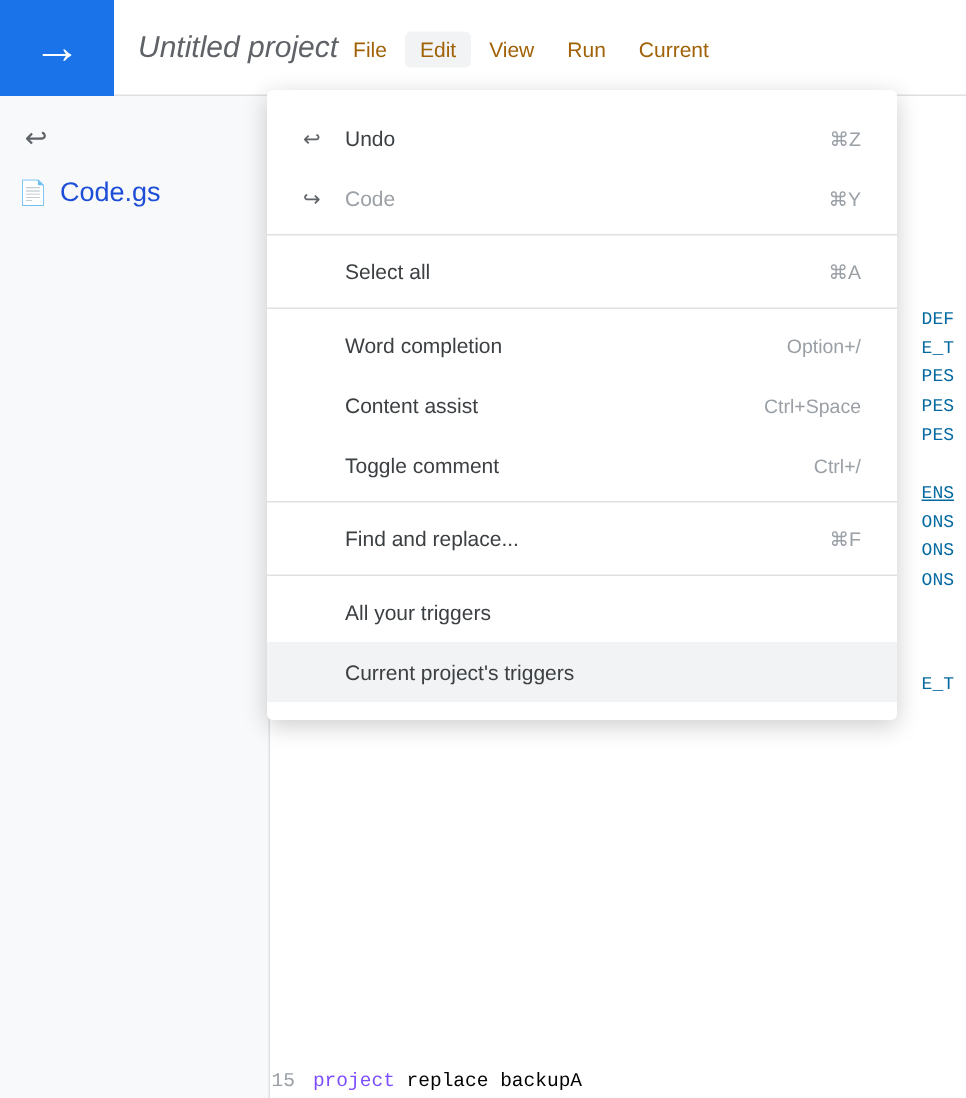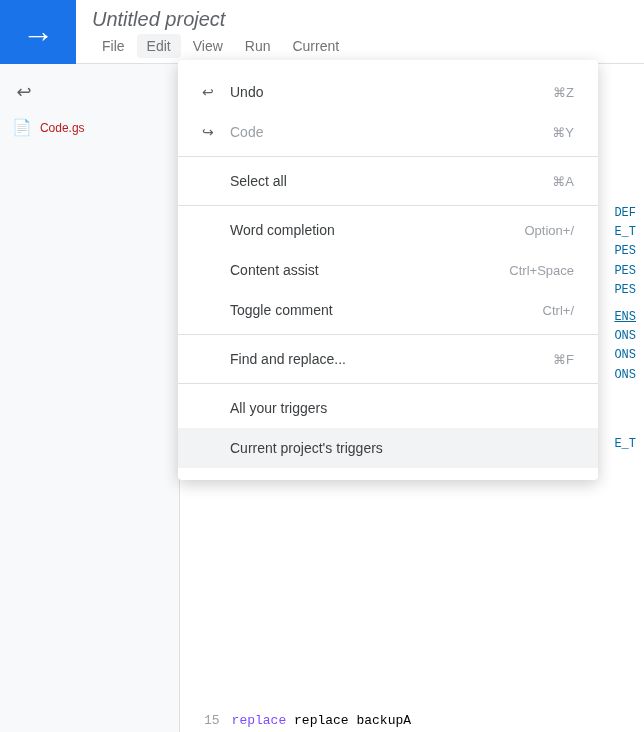--- a/index.html
+++ b/index.html
@@ -38,21 +38,21 @@
     }
 
     .logo-arrow {
       color: white;
       font-size: 32px;
       font-weight: bold;
     }
 
     .title-area {
       display: flex;
-      flex-direction: column;
+      flex-direction: row;
       padding-left: 16px;
       flex: 1;
     }
 
     .project-title {
       font-size: 20px;
       color: #5f6368;
       font-style: italic;
       font-weight: 400;
       line-height: 1.3;
@@ -60,21 +60,21 @@
 
     .menu-bar {
       display: flex;
       align-items: center;
       gap: 2px;
       margin-top: 2px;
     }
 
     .menu-item {
       font-size: 14px;
-      color: #737373;
+      color: #a16207;
       padding: 4px 10px;
       cursor: pointer;
       border-radius: 4px;
     }
 
     .menu-item.active {
       background: #f1f3f4;
     }
 
     
@@ -116,22 +116,22 @@
       gap: 8px;
       cursor: pointer;
     }
 
     .file-icon {
       color: #5f6368;
       font-size: 16px;
     }
 
     .file-name {
-      font-size: 12px;
-      color: #b91c1c;
+      font-size: 18px;
+      color: #1d4ed8;
     }
 
     
     .editor-area {
       flex: 1;
       background: #fff;
       position: relative;
       overflow: hidden;
     }
 
@@ -255,30 +255,30 @@
   </div>
 
   <div class="editor-area">
 
     <div class="editor-snippet">
       <div class="snippet-line">DEF</div>
       <div class="snippet-line">E_T</div>
       <div class="snippet-line">PES</div>
       <div class="snippet-line">PES</div>
       <div class="snippet-line">PES</div>
-      <div class="snippet-line" style="margin-top:8px;text-decoration:underline;">ENS</div>
+      <div class="snippet-line" style="margin-top:20px;text-decoration:underline;">ENS</div>
       <div class="snippet-line">ONS</div>
       <div class="snippet-line">ONS</div>
       <div class="snippet-line">ONS</div>
       <div class="snippet-line" style="margin-top:50px;">E_T</div>
     </div>
 
-    <div style="position:absolute; bottom: 4px; left: 24px; font-family: 'Courier New', monospace; font-size: 13px; display: flex; gap: 12px;">
+    <div style="position:absolute; bottom: 4px; left: 1px; font-family: 'Courier New', monospace; font-size: 13px; display: flex; gap: 12px;">
       <span style="color:#9aa0a6;">15</span>
-      <span><span class="code-keyword">replace</span> <span>replace backupA</span></span>
+      <span><span class="code-keyword">project</span> <span>replace backupA</span></span>
     </div>
   </div>
 </div>
 
 <div class="dropdown-overlay">
   <div class="dropdown-menu">
 
     <div class="dropdown-section">
       <div class="dropdown-item">
         <div class="item-label">

